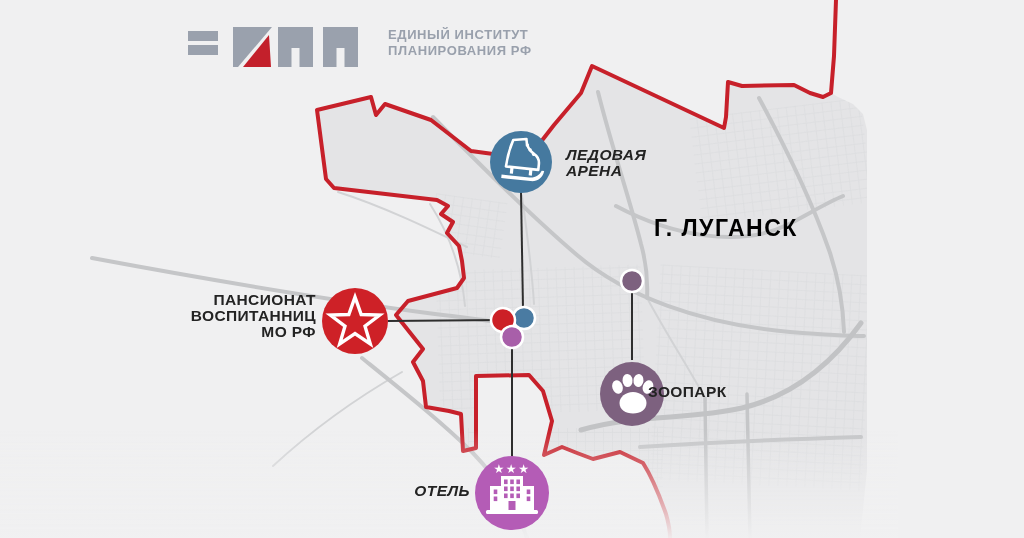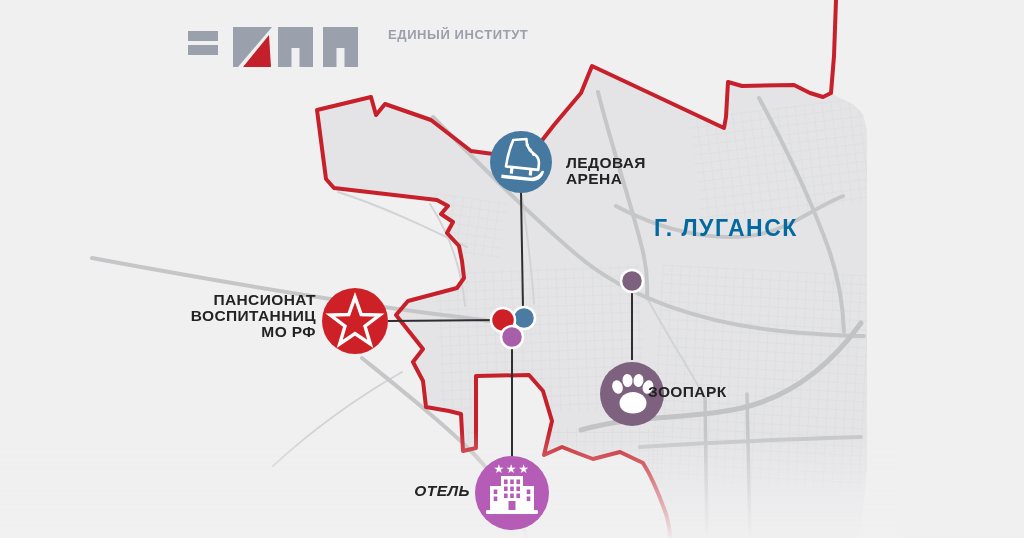--- a/index.html
+++ b/index.html
@@ -14,27 +14,27 @@
   .logo-text{
     position:absolute;left:388px;top:27px;
     font-size:13px;font-weight:700;line-height:16px;
     color:#99a0ac;letter-spacing:.6px;
   }
   
   .poi-label{
     position:absolute;color:#232323;font-weight:700;
     font-size:15.5px;line-height:16px;letter-spacing:.4px;
   }
-  .lbl-ice{left:566px;top:155px;text-align:left;}
+  .lbl-ice{left:566px;top:147px;text-align:left;font-style:italic;}
   .lbl-pan{left:184px;top:292px;width:132px;text-align:right;}
   .lbl-zoo{left:648px;top:384px;}
   .lbl-hotel{left:370px;top:483px;width:100px;text-align:right;font-style:italic;}
   .city-label{
     position:absolute;left:654px;top:215px;
-    font-size:23px;font-weight:700;letter-spacing:1.5px;color:#0369a1;
+    font-size:23px;font-weight:700;letter-spacing:1.5px;color:#000000;
   }
   
   .marker{
     position:absolute;border-radius:50%;
     display:flex;align-items:center;justify-content:center;
   }
   .mk-ice{left:490px;top:131px;width:62px;height:62px;}
   .mk-star{left:322px;top:288px;width:66px;height:66px;}
   .mk-zoo{left:600px;top:362px;width:64px;height:64px;}
   .mk-hotel{left:475px;top:456px;width:74px;height:74px;}
@@ -135,20 +135,21 @@
       <rect x="0" y="4" width="30" height="10"></rect>
       <rect x="0" y="18" width="30" height="10"></rect>
       <polygon points="45,0 84,0 50,40 45,40"></polygon>
       <polygon points="90,0 125,0 125,40 111.5,40 111.5,21 103.5,21 103.5,40 90,40"></polygon>
       <polygon points="135,0 170,0 170,40 156.5,40 156.5,21 148.5,21 148.5,40 135,40"></polygon>
     </g>
     <polygon fill="#c3202b" points="81,8 55,40 83,40"></polygon>
   </svg>
   <div class="logo-text">
     <div>ЕДИНЫЙ ИНСТИТУТ</div>
+    <div>ПЛАНИРОВАНИЯ РФ</div>
   </div>
 
   <div class="city-label">Г. ЛУГАНСК</div>
 
   <div class="marker mk-ice" style="background-color: rgb(69, 121, 159); color: rgb(69, 121, 159);">
     <svg width="62" height="62" viewBox="0 0 62 62">
       <g transform="rotate(6 31 31)">
         <path d="M 21 10 L 34 7.5 C 34.5 13 37.5 18.5 43 21.5 C 47 23.5 49 27 49 31.5 L 49 37 L 16.5 37 C 16.8 28 18.5 18 21 10 Z" fill="none" stroke="#ffffff" stroke-width="2.6" stroke-linejoin="round"></path>
         <circle cx="35.5" cy="13.5" r="1.7" fill="#ffffff"></circle>
         <circle cx="38.8" cy="18" r="1.7" fill="#ffffff"></circle>

